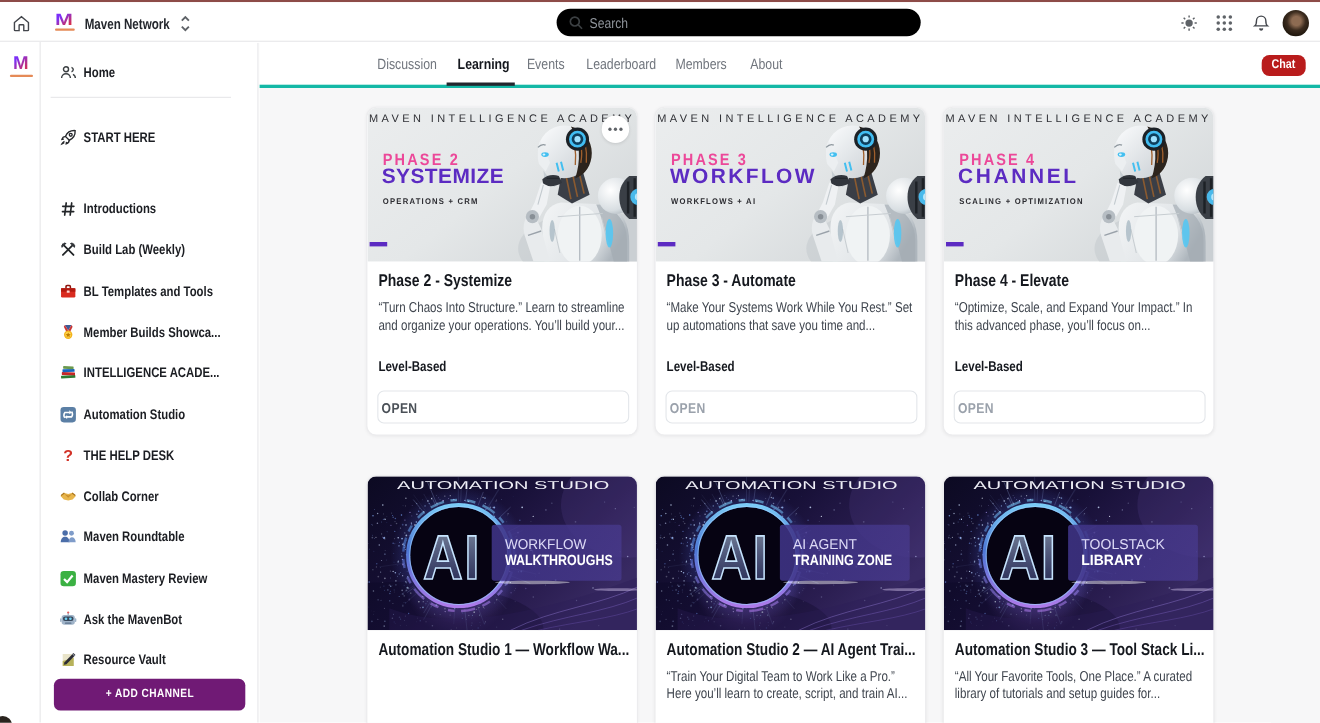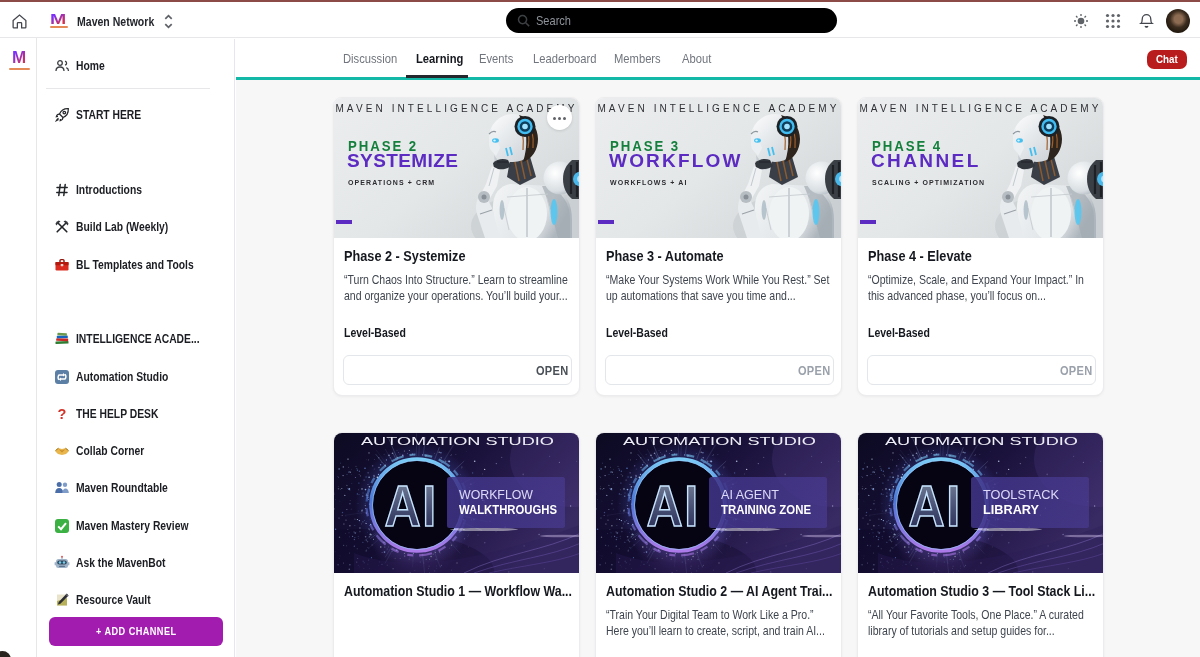--- a/index.html
+++ b/index.html
@@ -22,36 +22,36 @@
 .search .ph { position:absolute; left:30px; top:0; line-height:25px; font-size:13px; color:#8f949b; transform:scaleX(0.85); transform-origin:0 50%; }
 .hicon { position:absolute; top:0; }
 .avatar { position:absolute; left:1166px; top:7px; width:24px; height:24px; border-radius:50%; background:radial-gradient(circle at 52% 42%, #8d6b52 0 22%, #3c2c1f 45%, #191209 80%); }
 .railm { position:absolute; left:8px; top:46px; width:22px; text-align:center; }
 .railc { position:absolute; left:-6px; top:649px; width:17px; height:17px; border-radius:50%; background:#2a241e; }
 .srow { position:absolute; left:16px; width:180px; height:28px; }
 .sic { position:absolute; left:0px; top:6px; width:16px; height:16px; }
 .slb { position:absolute; left:22px; top:0; line-height:28px; font-size:12.6px; font-weight:bold; color:#1b1d22; white-space:nowrap; transform:scaleX(0.82); transform-origin:0 50%; }
 .homerow { position:absolute; left:16px; top:13px; width:180px; height:28px; }
 .sdivider { position:absolute; left:8px; top:49px; width:164px; height:1px; background:#e7e7e9; }
-.addbtn { position:absolute; left:11px; top:578px; width:174px; height:29px; background:#a21caf; border-radius:6px; color:#fff; font-size:10.8px; font-weight:bold; text-align:center; line-height:29px; letter-spacing:0.5px; }
+.addbtn { position:absolute; left:11px; top:578px; width:174px; height:29px; background:#701a75; border-radius:6px; color:#fff; font-size:10.8px; font-weight:bold; text-align:center; line-height:29px; letter-spacing:0.5px; }
 .addbtn span { display:inline-block; transform:scaleX(0.85); }
 .card { position:absolute; width:247px; height:299px; background:#fff; border:1px solid #ececee; border-radius:9px; box-shadow:0 1px 3px rgba(0,0,0,0.05); }
 .cover { position:absolute; left:0; top:0; width:245px; height:140px; border-radius:8px 8px 0 0; overflow:hidden; }
 .cover svg { position:absolute; left:0; top:0; }
 .cv-top { position:absolute; left:50%; top:4.5px; transform:translateX(-50%); white-space:nowrap; font-size:10px; font-weight:normal; letter-spacing:3.1px; color:#2e2f34; }
-.cv-phase { position:absolute; left:14px; top:39px; font-size:15px; font-weight:bold; color:#15803d; }
+.cv-phase { position:absolute; left:14px; top:39px; font-size:15px; font-weight:bold; color:#ec4899; }
 .cv-phase span { display:inline-block; letter-spacing:2.2px; transform:scaleX(0.88); transform-origin:0 50%; white-space:nowrap; }
 .cv-big { position:absolute; left:13px; top:52px; font-size:19px; font-weight:bold; color:#5c2bc2; white-space:nowrap; }
 .cv-sub { position:absolute; left:14px; top:80px; font-size:7.6px; font-weight:bold; letter-spacing:1.2px; color:#2c2c31; transform:scaleX(0.92); transform-origin:0 50%; white-space:nowrap; }
 .cv-dash { position:absolute; left:2px; top:122px; width:16px; height:3.5px; background:#5c2bc2; }
 .ctitle { position:absolute; left:10px; top:149px; width:280px; font-size:15.5px; font-weight:bold; color:#15181e; white-space:nowrap; transform-origin:0 50%; }
 .cdesc { position:absolute; left:10px; top:174px; width:235px; font-size:13px; line-height:16.3px; color:#3f454e; }
 .cdesc span { display:inline-block; transform:scaleX(0.81); transform-origin:0 50%; white-space:nowrap; }
 .clevel { position:absolute; left:10px; top:227px; font-size:12.8px; font-weight:bold; color:#15181e; transform:scaleX(0.82); transform-origin:0 50%; }
-.copen { position:absolute; left:9px; top:257px; width:229px; height:30px; border:1px solid #e3e6ea; border-radius:6px; background:#fff; text-align:right; line-height:30px; font-size:13px; font-weight:bold; color:#9aa1ab; letter-spacing:0.4px; }
+.copen { position:absolute; left:9px; top:257px; width:229px; height:30px; border:1px solid #e3e6ea; border-radius:6px; background:#fff; text-align:left; line-height:30px; font-size:13px; font-weight:bold; color:#9aa1ab; letter-spacing:0.4px; }
 .copen span { display:inline-block; transform:scaleX(0.85); }
 .copen.dark { color:#4a5057; }
 .cmenu { position:absolute; left:213px; top:7px; width:25px; height:25px; background:#fff; border-radius:50%; box-shadow:0 1px 3px rgba(0,0,0,0.12); text-align:center; line-height:25px; }
 .cmenu span { display:inline-block; width:3px; height:3px; border-radius:50%; background:#5f6368; margin:0 1px; vertical-align:middle; }
 </style></head>
 <body>
 <div class="topline"></div>
 <div class="header">
   <svg class="househ" width="17" height="17" viewBox="0 0 24 24" fill="none" stroke="#43464c" stroke-width="1.8">
       <path d="M3 10.5 L12 3 L21 10.5 L21 20 C21 20.6 20.6 21 20 21 L15 21 L15 14.5 C15 13.9 14.6 13.5 14 13.5 L10 13.5 C9.4 13.5 9 13.9 9 14.5 L9 21 L4 21 C3.4 21 3 20.6 3 20 Z"></path>
@@ -1703,21 +1703,21 @@
           <g fill="none" stroke="#3c4043" stroke-width="1.3">
             <circle cx="6" cy="5" r="2.3"></circle>
             <path d="M2 13c0-2.4 1.8-4 4-4s4 1.6 4 4"></path>
             <path d="M11 3.2c1 .4 1.6 1.1 1.6 2s-.6 1.7-1.6 2"></path>
             <path d="M12.3 9.6c1.4.6 2.2 1.8 2.2 3.4"></path>
           </g>
         </svg></span>
       <span class="slb">Home</span>
     </div>
   <div class="sdivider"></div>
-<div class="srow" style="top:62px">
+<div class="srow" style="top:72px">
       <span class="sic"><svg viewBox="0 0 16 16" width="16" height="16">
           <g fill="none" stroke="#27292d" stroke-width="1.25">
             <path d="M9 10.5 L5.5 7 C7 3.5 10.5 1.5 14.3 1.7 C14.5 5.5 12.5 9 9 10.5 Z"></path>
             <circle cx="10.3" cy="5.6" r="1.3"></circle>
             <path d="M5.6 7.2 C4 7 2.8 8 2.3 9.8 L4 9.5"></path>
             <path d="M8.8 10.4 C9 12 8 13.2 6.2 13.7 L6.5 12"></path>
             <path d="M4.6 11.4 C3.4 12 2.6 13.2 2.3 13.8 C3 13.5 4.1 12.7 4.6 12.5"></path>
           </g>
         </svg></span>
       <span class="slb">START HERE</span>
@@ -1741,20 +1741,31 @@
       <span class="slb">Build Lab (Weekly)</span>
     </div>
 <div class="srow" style="top:212px">
       <span class="sic"><svg viewBox="0 0 16 16" width="16" height="16">
           <rect x="1.5" y="5" width="13" height="8.5" rx="1.2" fill="#d92b1f"></rect>
           <rect x="1.5" y="5" width="13" height="3.2" fill="#b21a10"></rect>
           <path d="M6 5 V3.6 C6 3 6.4 2.6 7 2.6 L9 2.6 C9.6 2.6 10 3 10 3.6 V5" fill="none" stroke="#8f150d" stroke-width="1.4"></path>
           <rect x="6.7" y="7" width="2.6" height="2.2" rx="0.4" fill="#ffd9d4"></rect>
         </svg></span>
       <span class="slb">BL Templates and Tools</span>
+    </div>
+<div class="srow" style="top:249px">
+      <span class="sic"><svg viewBox="0 0 16 16" width="16" height="16">
+          <path d="M5 1.5 L8 6.5 L11 1.5 Z" fill="#3d5a96"></path>
+          <path d="M5 1.5 L8 6.5 L6.5 8 L4 3 Z" fill="#c93636"></path>
+          <path d="M11 1.5 L8 6.5 L9.5 8 L12 3 Z" fill="#c93636"></path>
+          <circle cx="8" cy="10.3" r="3.8" fill="#f3b31b"></circle>
+          <circle cx="8" cy="10.3" r="2.6" fill="#ffd34d"></circle>
+          <path d="M8 8.2 L8.7 9.7 L10.3 9.8 L9.1 10.9 L9.5 12.4 L8 11.6 L6.5 12.4 L6.9 10.9 L5.7 9.8 L7.3 9.7 Z" fill="#c07d00"></path>
+        </svg></span>
+      <span class="slb">Member Builds Showca...</span>
     </div>
 <div class="srow" style="top:286px">
       <span class="sic"><svg viewBox="0 0 16 16" width="16" height="16">
           <rect x="1.5" y="10.2" width="13" height="2.6" rx="0.5" fill="#2e7d32" transform="rotate(-3 8 11.5)"></rect>
           <rect x="2.2" y="7.4" width="12" height="2.6" rx="0.5" fill="#c62828" transform="rotate(2 8 8.7)"></rect>
           <rect x="2.8" y="4.6" width="11" height="2.6" rx="0.5" fill="#1565c0" transform="rotate(-2 8 5.9)"></rect>
           <rect x="3.4" y="2" width="9.5" height="2.4" rx="0.5" fill="#6a994e" transform="rotate(3 8 3.2)"></rect>
         </svg></span>
       <span class="slb">INTELLIGENCE ACADE...</span>
     </div>

